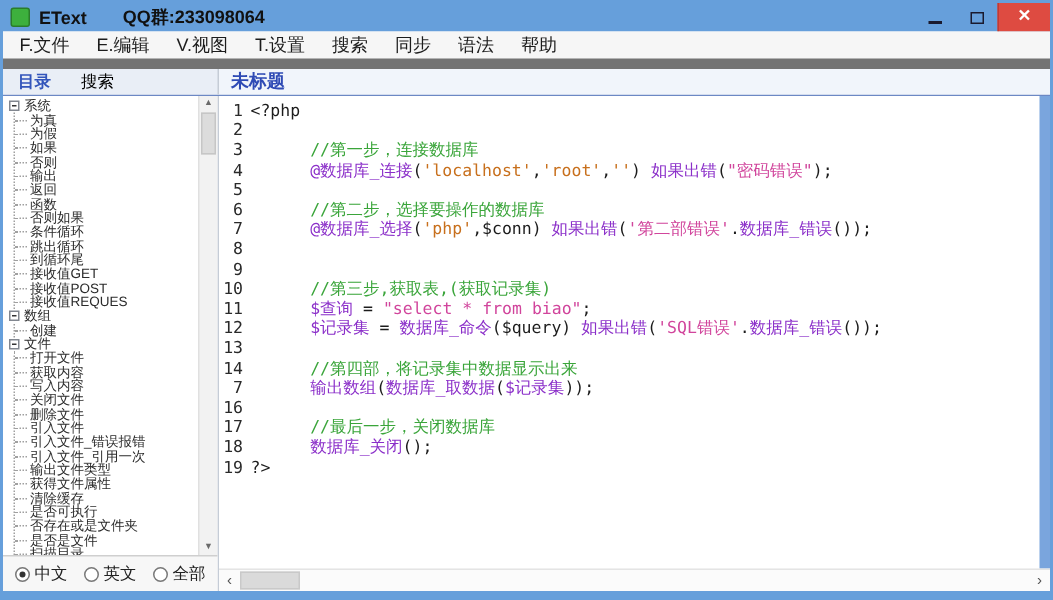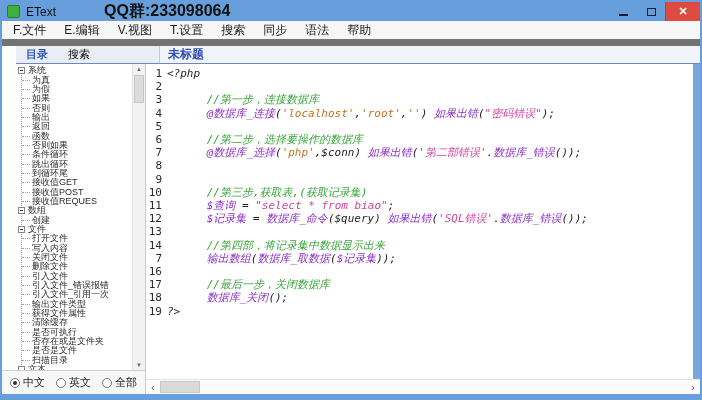--- a/index.html
+++ b/index.html
@@ -1,61 +1,61 @@
 <!DOCTYPE html>
 <html style="--frame: #669fdb; --close: #de4b41; --link: #3355bb; --accent-text: #2f4bb5; --comment: #3aa53a; --keyword: #8b2fc9; --string: #c8701d; --string-alt: #d1459c; --plain: #1c1c1c;"><head>
 <meta charset="utf-8">
 <style>
   html,body{margin:0;padding:0;background:#9db8cf;font-family:"Liberation Sans",sans-serif;}
   .window{width:702px;height:400px;box-sizing:border-box;background:#fff;border:2px solid var(--frame,#669fdb);border-bottom:6px solid var(--frame,#669fdb);display:flex;flex-direction:column;overflow:hidden;}
   
   .titlebar{height:19px;background:var(--frame,#669fdb);display:flex;align-items:center;padding-left:5px;flex-shrink:0;}
   .app-icon{width:11px;height:11px;background:#3db03d;border:1px solid #2a7d2a;border-radius:2px;margin-right:6px;flex-shrink:0;}
-  .title{font-size:12px;font-weight:normal;color:#111;margin-right:48px;}
-  .qq{font-size:16px;font-weight:bold;color:#111;}
+  .title{font-size:12px;font-weight:bold;color:#111;margin-right:24px;}
+  .qq{font-size:12px;font-weight:bold;color:#111;}
   .win-controls{margin-left:auto;display:flex;height:100%;align-items:stretch;}
   .wbtn{width:28px;display:flex;align-items:center;justify-content:center;cursor:default;}
   .glyph-min{width:9px;height:2px;background:#1a1a2e;margin-top:6px;}
   .glyph-max{width:9px;height:8px;border:1px solid #1a1a2e;box-sizing:border-box;}
   .wbtn.close{width:34px;background:var(--close,#de4b41);border-left:1px solid #c03a34;}
   .glyph-close{color:#fff;font-size:11px;font-weight:bold;line-height:1;}
   
   .menubar{height:18px;background:#f6f6f6;display:flex;align-items:center;font-size:12px;color:#1c1c1c;flex-shrink:0;border-bottom:7px solid #737373;padding-left:2px;}
   .menu-item{padding:0 9px;height:100%;display:flex;align-items:center;}
   
-  .tabstrip{height:17px;display:flex;flex-shrink:0;border-bottom:1px solid #6c88c4;margin-left:14px;}
+  .tabstrip{height:17px;display:flex;flex-shrink:0;border-bottom:1px solid #6c88c4;}
   .side-tabs{width:143px;background:#e9eef6;display:flex;align-items:center;font-size:11px;flex-shrink:0;border-right:1px solid #c5ccd6;}
   .side-tab{padding:0 10px;}
   .side-tab.active{color:var(--link,#3355bb);font-weight:bold;}
   .doc-tabs{flex:1;background:#f1f5fb;display:flex;align-items:center;font-size:12px;}
   .doc-tab{padding:0 8px;color:var(--accent-text,#2f4bb5);font-weight:bold;}
   
   .body{flex:1;display:flex;min-height:0;}
   .sidebar{width:143px;flex-shrink:0;border-right:1px solid #c5ccd6;display:flex;flex-direction:column;background:#fff;min-height:0;}
   .tree-wrap{flex:1;position:relative;overflow:hidden;}
-  .tree{position:absolute;left:0;top:2px;right:12px;font-size:9px;color:#2b2b2b;padding-left:16px;white-space:nowrap;overflow:hidden;}
+  .tree{position:absolute;left:0;top:2px;right:12px;font-size:9px;color:#2b2b2b;padding-left:4px;white-space:nowrap;overflow:hidden;}
   .tree-row{height:9.35px;display:flex;align-items:center;}
   .tree-row .box{width:7px;height:7px;border:1px solid #828790;background:#fff;box-sizing:border-box;display:flex;align-items:center;justify-content:center;margin-right:3px;flex-shrink:0;position:relative;}
   .tree-row .box .h{width:3px;height:1px;background:#333;}
   .tree-group{margin-left:3px;border-left:1px dotted #a0a0a0;}
   .tree-row.child::before{content:"";width:8px;border-top:1px dotted #a0a0a0;margin-right:2px;flex-shrink:0;}
   .tree-scroll{position:absolute;top:0;right:0;bottom:0;width:12px;background:#f2f2f2;border-left:1px solid #e0e0e0;display:flex;flex-direction:column;align-items:center;}
   .tsa{height:10px;width:100%;display:flex;align-items:center;justify-content:center;font-size:6px;color:#6a6a6a;}
   .ts-thumb{width:8px;height:26px;background:#dcdcdc;border:1px solid #c6c6c6;margin-top:1px;}
   .ts-spacer{flex:1;}
   .filterbar{height:23px;border-top:1px solid #cfcfcf;background:#f7f7f7;display:flex;align-items:center;justify-content:center;gap:11px;font-size:11px;color:#222;flex-shrink:0;}
   .radio{display:flex;align-items:center;gap:3px;}
   .rc{width:10px;height:10px;border-radius:50%;border:1px solid #787878;background:#fff;box-sizing:border-box;display:flex;align-items:center;justify-content:center;}
   .rc.sel::after{content:"";width:4px;height:4px;border-radius:50%;background:#333;}
   
   .editor{flex:1;position:relative;background:#fff;min-width:0;}
   .code-area{position:absolute;left:0;top:0;right:7px;bottom:14px;overflow:hidden;font-family:"DejaVu Sans Mono",monospace;font-size:11px;line-height:13.2px;padding-top:3px;}
   .codeline{display:flex;}
   .ln{width:16px;text-align:right;margin-right:5px;color:#2a2a2a;flex-shrink:0;}
-  .ct{white-space:pre;font-style:italic;}
+  .ct{white-space:pre;}
   .tk-plain{color:var(--plain,#1c1c1c);}
   .tk-kw{color:var(--keyword,#8b2fc9);}
   .tk-str{color:var(--string,#c8701d);}
   .tk-str2{color:var(--string-alt,#d1459c);}
   .tk-comment{color:var(--comment,#3aa53a);text-align:right;}
   .v-scroll{position:absolute;top:0;right:0;bottom:14px;width:7px;background:#7aa5dd;}
   .h-scroll{position:absolute;left:0;right:0;bottom:0;height:14px;background:#fbfbfb;border-top:1px solid #e4e4e4;display:flex;align-items:center;}
   .hsa{width:14px;height:100%;display:flex;align-items:center;justify-content:center;font-size:10px;color:#555;}
   .hs-thumb{width:38px;height:10px;background:#dadada;border:1px solid #c9c9c9;}
   .hs-spacer{flex:1;}
@@ -171,20 +171,23 @@
             </div>
             <div class="tree-row">
               <span class="box">
                 <span class="h"></span>
               </span>
               <span class="lbl">文件</span>
             </div>
             <div class="tree-group">
               <div class="tree-row child">
                 <span class="lbl">打开文件</span>
+              </div>
+              <div class="tree-row child">
+                <span class="lbl">获取内容</span>
               </div>
               <div class="tree-row child">
                 <span class="lbl">写入内容</span>
               </div>
               <div class="tree-row child">
                 <span class="lbl">关闭文件</span>
               </div>
               <div class="tree-row child">
                 <span class="lbl">删除文件</span>
               </div>

